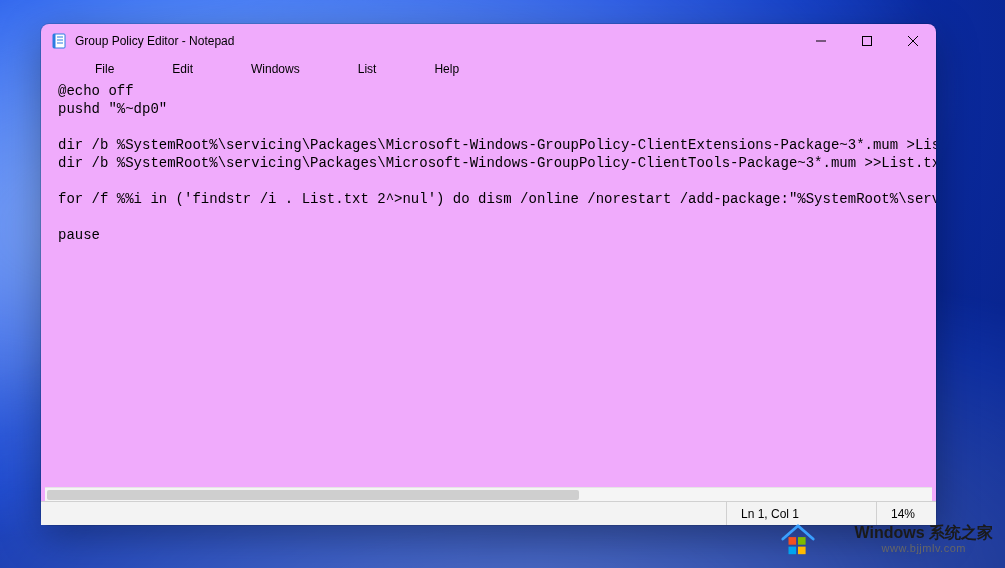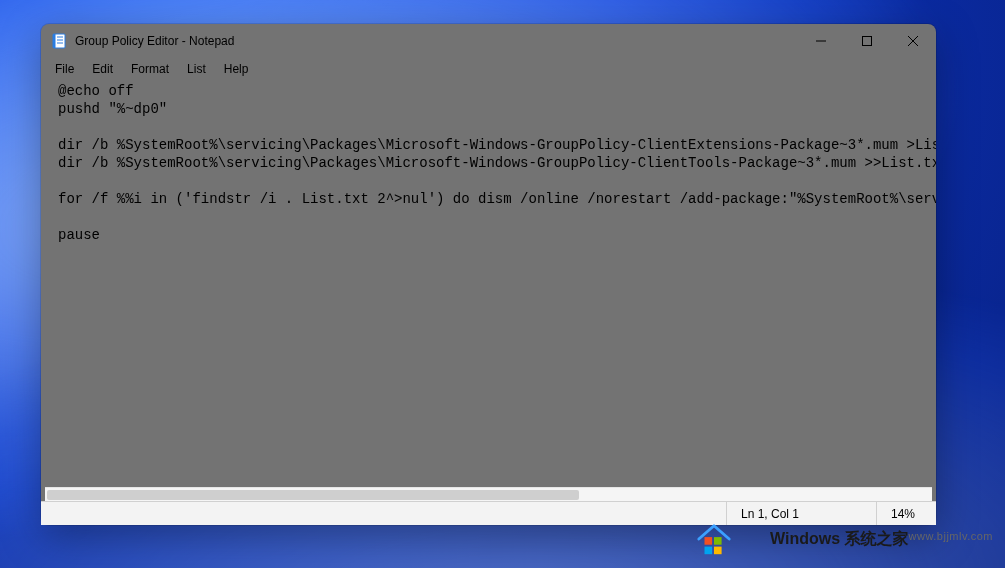--- a/index.html
+++ b/index.html
@@ -17,40 +17,40 @@
     position: absolute; border-radius: 50%;
     background: radial-gradient(closest-side, rgba(180,210,255,0.7), rgba(40,90,230,0.3) 60%, transparent 70%);
     filter: blur(2px);
   }
   .arc.a1 { width: 2200px; height: 900px; left: -900px; top: -250px; transform: rotate(-10deg); }
   .arc.a2 { width: 2400px; height: 1000px; left: -700px; top: 120px; transform: rotate(-5deg); opacity: 0.6; }
 
   
   .window {
     position: absolute; left: 41px; top: 24px; width: 895px; height: 501px;
-    background: #737373; border-radius: 8px;
+    background: #f0abfc; border-radius: 8px;
     box-shadow: 0 12px 40px rgba(0,0,0,0.35), 0 0 0 1px rgba(0,0,0,0.12);
     display: flex; flex-direction: column;
   }
   .titlebar {
     height: 34px; display: flex; align-items: center; justify-content: space-between;
     padding: 0 0 0 10px; border-top-left-radius: 8px; border-top-right-radius: 8px;
   }
   .title-left { display: flex; align-items: center; gap: 8px; }
   .app-icon { width: 16px; height: 16px; flex-shrink: 0; }
   .title-text { font-size: 12px; color: #000; }
   .win-controls { display: flex; height: 100%; }
   .win-btn { width: 46px; height: 100%; display: flex; align-items: center; justify-content: center; }
   .win-btn svg { width: 10px; height: 10px; }
 
   .menubar {
     height: 22px; display: flex; align-items: center; gap: 2px; padding-left: 6px;
     font-size: 12px;
   }
-  .menu-item { padding: 2px 8px; border-radius: 3px; }
+  .menu-item { padding: 2px 8px; border-radius: 3px; margin-left: 40px; }
 
   .editor-wrap {
     flex: 1; position: relative; overflow: hidden;
     font-family: Consolas, "Courier New", monospace;
     font-size: 14px; line-height: 18px;
   }
   .editor {
     position: absolute; inset: 0 0 14px 0; 
     padding: 2px 17px;
     white-space: pre; overflow: hidden;
@@ -80,21 +80,21 @@
   .status-cell.cursor { min-width: 150px; }
   .status-cell.encoding { min-width: 100px; }
 
   
   .watermark {
     position: absolute; right: 12px; bottom: 10px;
     display: flex; align-items: center; gap: 8px;
     color: #1a1a1a;
   }
   .watermark .house { width: 38px; height: 38px; position: relative; }
-  .watermark .text { display: flex; flex-direction: row; line-height: 1.1; margin-left: 29px; }
+  .watermark .text { display: flex; flex-direction: column; line-height: 1.1; margin-left: 29px; }
   .watermark .text .cn { font-size: 16px; font-weight: 600; }
   .watermark .text .url { font-size: 11px; color: #666; letter-spacing: 0.5px; text-align: center; }
 </style>
 </head>
 <body>
 
 <div class="bg">
   <div class="arc a1"></div>
   <div class="arc a2"></div>
 </div>
@@ -129,21 +129,21 @@
             <line x1="0" y1="0" x2="10" y2="10" stroke="#000" stroke-width="1"></line>
             <line x1="10" y1="0" x2="0" y2="10" stroke="#000" stroke-width="1"></line>
           </svg>
       </div>
     </div>
   </div>
 
   <div class="menubar">
     <div class="menu-item">File</div>
     <div class="menu-item">Edit</div>
-    <div class="menu-item">Format</div>
+    <div class="menu-item">Windows</div>
     <div class="menu-item">List</div>
     <div class="menu-item">Help</div>
   </div>
 
   <div class="editor-wrap">
     <div class="editor">@echo off
 pushd "%~dp0"
 
 dir /b %SystemRoot%\servicing\Packages\Microsoft-Windows-GroupPolicy-ClientExtensions-Package~3*.mum &gt;List.txt
 dir /b %SystemRoot%\servicing\Packages\Microsoft-Windows-GroupPolicy-ClientTools-Package~3*.mum &gt;&gt;List.txt

